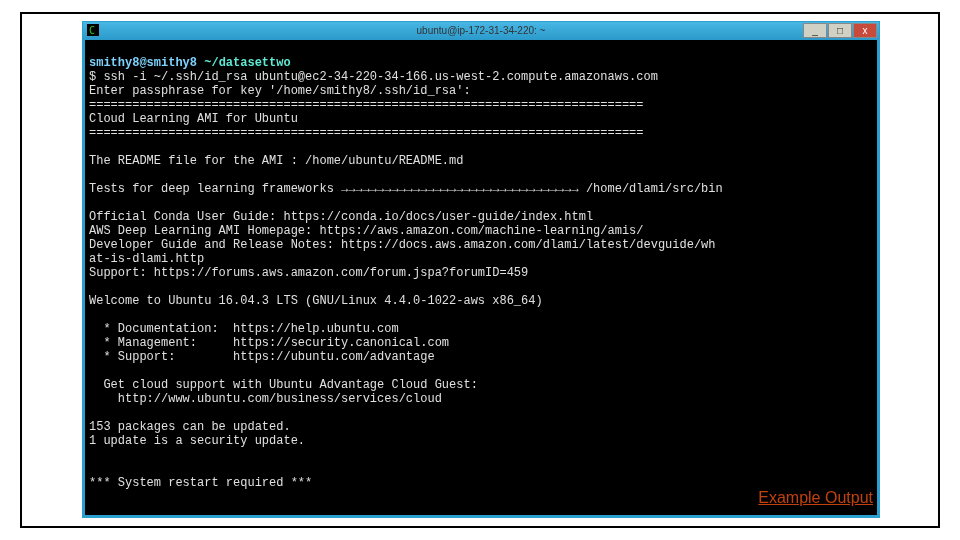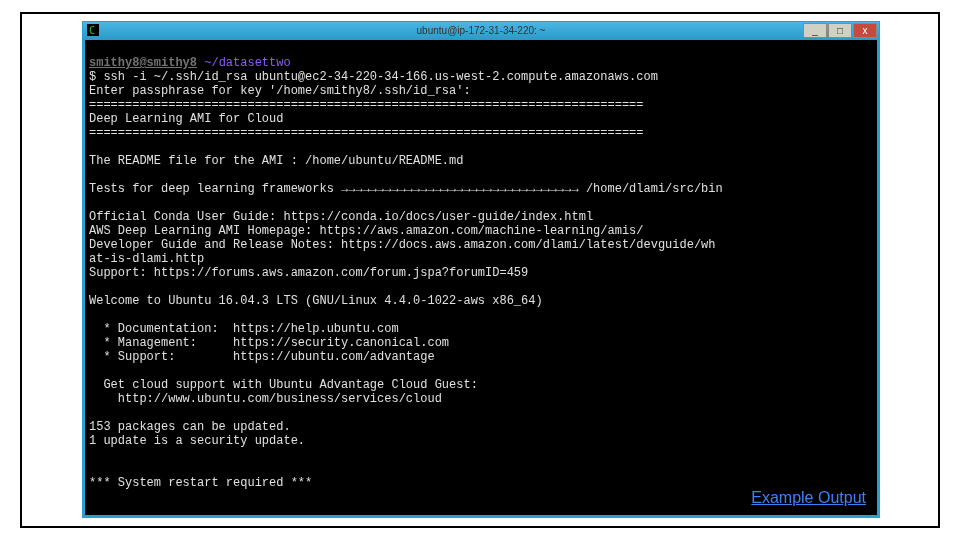--- a/index.html
+++ b/index.html
@@ -6,23 +6,23 @@
     html,body { width:960px; height:540px; background:#fff; font-family:sans-serif; overflow:hidden; }
     .outer-frame { position:absolute; left:20px; top:12px; width:920px; height:516px; border:2px solid #000; background:#fff; }
     .window { position:absolute; left:60px; top:7px; width:798px; height:497px; border:1px solid #2aa0d0; background:#2aa0d0; }
     .titlebar { height:18px; background:linear-gradient(#49b7e4,#2b99c9); font:11px Arial; color:#2d2d2d; position:relative; }
     .titlebar-icon { position:absolute; left:4px; top:2px; width:12px; height:12px; }
     .titlebar-title { position:absolute; left:0; right:0; text-align:center; line-height:18px; font-size:10px; color:#333; }
     .win-btns { position:absolute; right:2px; top:1px; display:flex; gap:1px; }
     .win-btn { width:24px; height:15px; background:#d0d0c4; border:1px solid #888; font:10px/13px Arial; text-align:center; cursor:pointer; }
     .win-btn.close { background:#c84a3a; color:#fff; }
     .terminal { position:absolute; left:2px; top:18px; right:2px; bottom:2px; background:#000; color:#e0e0e0; font:12px/14px "Consolas","Courier New",monospace; padding:2px 4px; white-space:pre; overflow:hidden; }
-    .prompt-user { color:#737373; font-weight:bold;text-decoration:underline; }
-    .prompt-path { color:#8b5cf6; font-weight:normal; }
-    .caption { position:absolute; right:11px; bottom:8px; color:#3b82f6; font:16px Arial; text-decoration:underline; }
+    .prompt-user { color:#7dd3fc; font-weight:bold; }
+    .prompt-path { color:#5eead4; font-weight:bold; }
+    .caption { position:absolute; right:4px; bottom:8px; color:#c2410c; font:16px Arial; text-decoration:underline; }
   </style>
 </head>
 <body>
 
 <div class="outer-frame">
 
   <div class="window">
     <div class="titlebar">
       <span class="titlebar-icon">
         <svg width="12" height="12">
@@ -36,21 +36,21 @@
         <div class="win-btn">□</div>
         <div class="win-btn close">x</div>
       </div>
     </div>
 
     <div class="terminal">
 <span class="prompt-user">smithy8@smithy8</span> <span class="prompt-path">~/datasettwo</span>
 <span>$ ssh -i ~/.ssh/id_rsa ubuntu@ec2-34-220-34-166.us-west-2.compute.amazonaws.com</span>
 <span>Enter passphrase for key '/home/smithy8/.ssh/id_rsa':</span>
 <span>=============================================================================</span>
-<span>Deep Learning AMI for Cloud</span>
+<span>Cloud Learning AMI for Ubuntu</span>
 <span>=============================================================================</span>
 <span></span>
 <span>The README file for the AMI : /home/ubuntu/README.md</span>
 <span></span>
 <span>Tests for deep learning frameworks →→→→→→→→→→→→→→→→→→→→→→→→→→→→→→→→→ /home/dlami/src/bin</span>
 <span></span>
 <span>Official Conda User Guide: https://conda.io/docs/user-guide/index.html</span>
 <span>AWS Deep Learning AMI Homepage: https://aws.amazon.com/machine-learning/amis/</span>
 <span>Developer Guide and Release Notes: https://docs.aws.amazon.com/dlami/latest/devguide/wh</span>
 <span>at-is-dlami.http</span>

